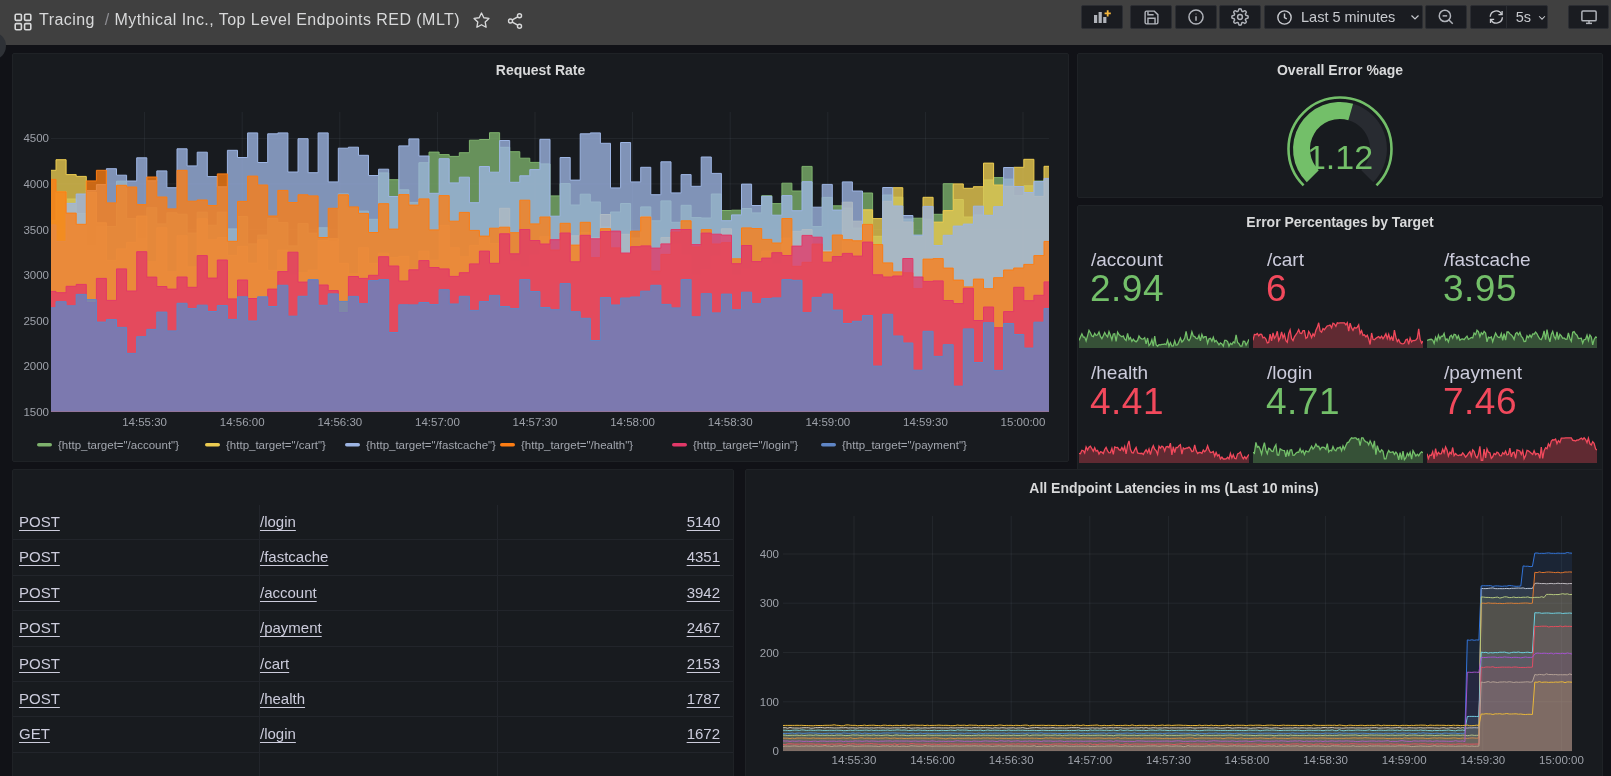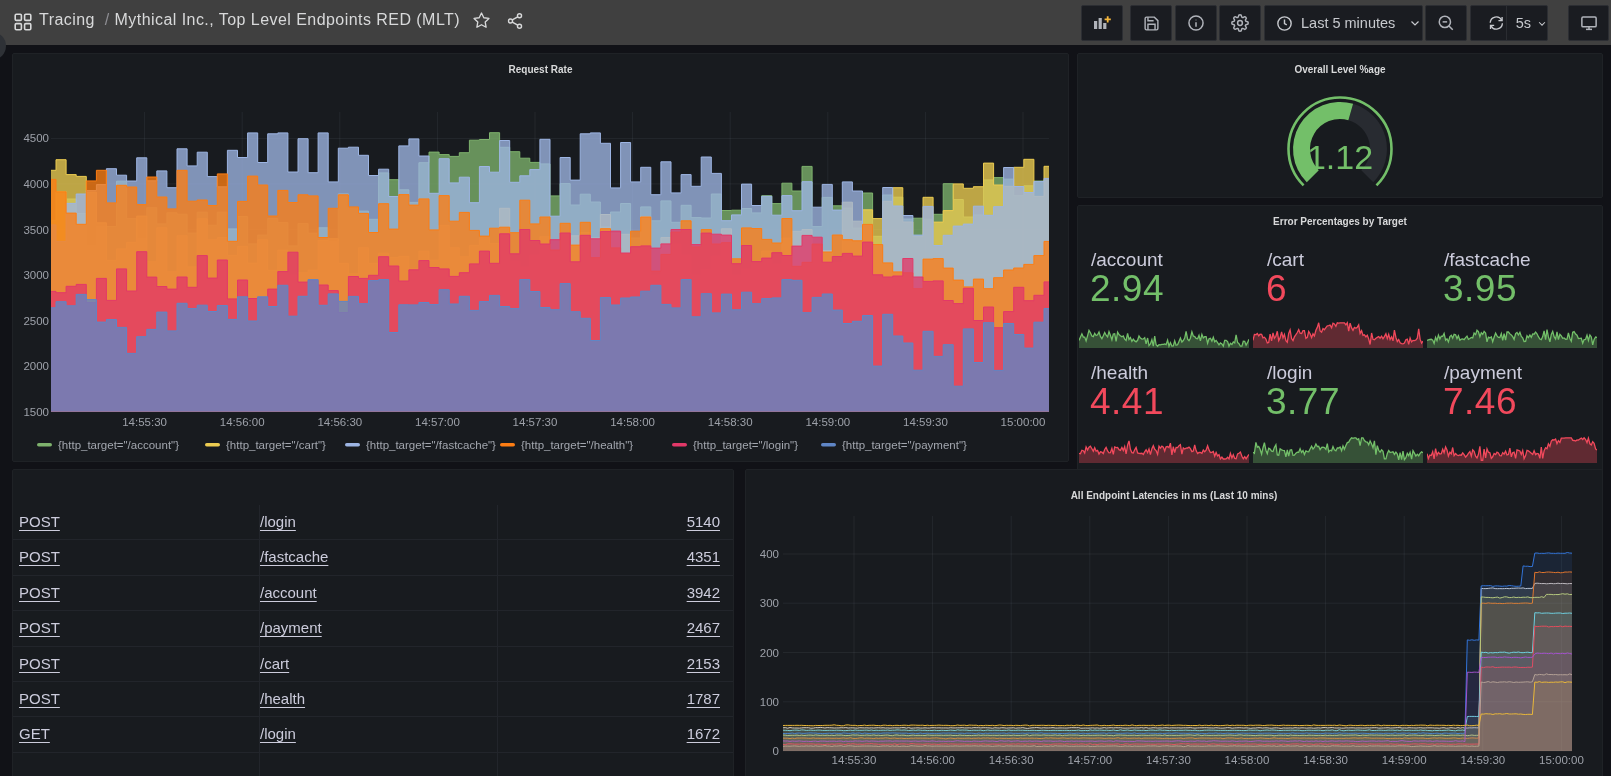--- a/index.html
+++ b/index.html
@@ -1,25 +1,25 @@
 <!DOCTYPE html>
 <html><head>
 <meta charset="utf-8">
 <style>
 * { margin:0; padding:0; box-sizing:border-box; }
 html,body { width:1611px; height:776px; overflow:hidden; background:#111217;
   font-family:"Liberation Sans", sans-serif; }
 .panel { position:absolute; background:#181B1F; border:1px solid #1F2226; border-radius:2px; }
-.ptitle { text-align:center; color:#D8D9DA; font-size:10px; font-weight:700; line-height:16px; }
+.ptitle { text-align:center; color:#D8D9DA; font-size:14px; font-weight:700; line-height:16px; }
 .axlab { font-size:11.5px; fill:#9DA1A9; }
 .leglab { font-size:11.5px; fill:#A2A6AE; }
 
 #nav { position:absolute; left:0; top:0; width:1611px; height:45px; background:#404040; }
 #nav .crumb { position:absolute; top:11px; color:#D8D9DA; font-size:16px; letter-spacing:0.45px; white-space:nowrap; }
-.toolbtn { position:absolute; top:5px; height:36px; background:#1A1C21; border:1px solid #2C2E33;
+.toolbtn { position:absolute; top:5px; height:24px; background:#1A1C21; border:1px solid #2C2E33;
   border-radius:2px; display:flex; align-items:center; justify-content:center; color:#9DA1A9; }
 .toolbtn svg { display:block; }
 
 .tbl { position:absolute; left:0; top:35px; right:0; font-size:15px; color:#CCCCDC; }
 .tr { position:relative; height:35.4px; border-bottom:1px solid #22252B; }
 .tr .c1 { position:absolute; left:6px; top:8px; }
 .tr .c2 { position:absolute; left:247px; top:8px; }
 .tr .c3 { position:absolute; right:13px; top:8px; }
 .thead { background:#1B1E24; border-top:1px solid #22252B; }
 .thead .hc { color:#5E8BD9; }
@@ -179,21 +179,21 @@
 <rect x="487" y="389" width="15" height="3.5" rx="1.75" fill="#FC7D13"></rect>
 <text x="508" y="395" class="leglab">{http_target="/health"}</text>
 <rect x="659" y="389" width="15" height="3.5" rx="1.75" fill="#E23868"></rect>
 <text x="680" y="395" class="leglab">{http_target="/login"}</text>
 <rect x="808" y="389" width="15" height="3.5" rx="1.75" fill="#5F86C6"></rect>
 <text x="829" y="395" class="leglab">{http_target="/payment"}</text>
   </svg>
 </div>
 
 <div class="panel" style="left:1077px;top:53px;width:526px;height:145px">
-  <div class="ptitle" style="margin-top:8px">Overall Level %age</div>
+  <div class="ptitle" style="margin-top:8px">Overall Error %age</div>
   <svg width="524" height="120" viewBox="0 0 524 120" style="position:absolute;left:0;top:25px">
     <g transform="translate(0,-25)">
     <path d="M225.58 131.42 A51.50 51.50 0 1 1 298.48 131.35" fill="none" stroke="#73BF69" stroke-width="2.6"></path>
 <path d="M275.11 49.87 A47.00 47.00 0 0 1 295.29 128.18 L283.25 116.18 A30.00 30.00 0 0 0 270.37 66.19 Z" fill="#282B31"></path>
 <path d="M228.77 128.23 A47.00 47.00 0 0 1 275.11 49.87 L270.37 66.19 A30.00 30.00 0 0 0 240.79 116.21 Z" fill="#73BF69"></path>
     </g>
     <text x="262" y="90" text-anchor="middle" fill="#73BF69" font-size="34" font-weight="500">1.12</text>
   </svg>
 </div>
 
@@ -217,21 +217,21 @@
       <path d="M0.0 20.5 L1.4 19.8 L2.9 19.5 L4.3 19.3 L5.7 20.1 L7.1 23.5 L8.6 17.4 L10.0 20.7 L11.4 15.1 L12.9 19.1 L14.3 16.1 L15.7 16.3 L17.1 13.4 L18.6 20.2 L20.0 18.8 L21.4 21.9 L22.9 16.6 L24.3 15.3 L25.7 18.2 L27.1 14.4 L28.6 14.8 L30.0 18.6 L31.4 15.7 L32.9 20.2 L34.3 19.2 L35.7 19.0 L37.1 19.6 L38.6 17.6 L40.0 16.1 L41.4 19.4 L42.9 18.5 L44.3 17.4 L45.7 17.9 L47.1 13.0 L48.6 14.6 L50.0 10.3 L51.4 11.7 L52.9 16.7 L54.3 12.7 L55.7 14.4 L57.1 11.4 L58.6 13.0 L60.0 21.9 L61.4 17.1 L62.9 17.9 L64.3 16.8 L65.7 21.8 L67.1 17.3 L68.6 13.1 L70.0 15.9 L71.4 17.4 L72.9 17.5 L74.3 13.6 L75.7 20.4 L77.1 13.6 L78.6 20.2 L80.0 11.9 L81.4 12.0 L82.9 13.9 L84.3 15.0 L85.7 16.6 L87.1 19.4 L88.6 13.5 L90.0 12.4 L91.4 15.0 L92.9 12.4 L94.3 16.5 L95.7 17.9 L97.1 21.5 L98.6 21.3 L100.0 15.8 L101.4 17.6 L102.9 15.1 L104.3 17.3 L105.7 13.9 L107.1 14.2 L108.6 12.0 L110.0 13.8 L111.4 16.7 L112.9 19.0 L114.3 19.7 L115.7 16.6 L117.1 10.9 L118.6 19.6 L120.0 9.7 L121.4 16.9 L122.9 21.8 L124.3 14.4 L125.7 11.4 L127.1 16.7 L128.6 19.0 L130.0 11.8 L131.4 19.6 L132.9 14.3 L134.3 15.9 L135.7 18.3 L137.1 17.9 L138.6 19.3 L140.0 19.1 L141.4 13.0 L142.9 18.5 L144.3 21.2 L145.7 12.3 L147.1 11.6 L148.6 14.1 L150.0 15.2 L151.4 18.6 L152.9 18.4 L154.3 18.2 L155.7 23.2 L157.1 19.5 L158.6 19.3 L160.0 15.2 L161.4 20.4 L162.9 14.9 L164.3 16.9 L165.7 24.9 L167.1 19.4 L168.6 17.0 L170.0 17.3 L170.0 28.0 L0.0 28.0 Z" fill="#73BF69" fill-opacity="0.33" stroke="none"></path>
       <path d="M0.0 20.5 L1.4 19.8 L2.9 19.5 L4.3 19.3 L5.7 20.1 L7.1 23.5 L8.6 17.4 L10.0 20.7 L11.4 15.1 L12.9 19.1 L14.3 16.1 L15.7 16.3 L17.1 13.4 L18.6 20.2 L20.0 18.8 L21.4 21.9 L22.9 16.6 L24.3 15.3 L25.7 18.2 L27.1 14.4 L28.6 14.8 L30.0 18.6 L31.4 15.7 L32.9 20.2 L34.3 19.2 L35.7 19.0 L37.1 19.6 L38.6 17.6 L40.0 16.1 L41.4 19.4 L42.9 18.5 L44.3 17.4 L45.7 17.9 L47.1 13.0 L48.6 14.6 L50.0 10.3 L51.4 11.7 L52.9 16.7 L54.3 12.7 L55.7 14.4 L57.1 11.4 L58.6 13.0 L60.0 21.9 L61.4 17.1 L62.9 17.9 L64.3 16.8 L65.7 21.8 L67.1 17.3 L68.6 13.1 L70.0 15.9 L71.4 17.4 L72.9 17.5 L74.3 13.6 L75.7 20.4 L77.1 13.6 L78.6 20.2 L80.0 11.9 L81.4 12.0 L82.9 13.9 L84.3 15.0 L85.7 16.6 L87.1 19.4 L88.6 13.5 L90.0 12.4 L91.4 15.0 L92.9 12.4 L94.3 16.5 L95.7 17.9 L97.1 21.5 L98.6 21.3 L100.0 15.8 L101.4 17.6 L102.9 15.1 L104.3 17.3 L105.7 13.9 L107.1 14.2 L108.6 12.0 L110.0 13.8 L111.4 16.7 L112.9 19.0 L114.3 19.7 L115.7 16.6 L117.1 10.9 L118.6 19.6 L120.0 9.7 L121.4 16.9 L122.9 21.8 L124.3 14.4 L125.7 11.4 L127.1 16.7 L128.6 19.0 L130.0 11.8 L131.4 19.6 L132.9 14.3 L134.3 15.9 L135.7 18.3 L137.1 17.9 L138.6 19.3 L140.0 19.1 L141.4 13.0 L142.9 18.5 L144.3 21.2 L145.7 12.3 L147.1 11.6 L148.6 14.1 L150.0 15.2 L151.4 18.6 L152.9 18.4 L154.3 18.2 L155.7 23.2 L157.1 19.5 L158.6 19.3 L160.0 15.2 L161.4 20.4 L162.9 14.9 L164.3 16.9 L165.7 24.9 L167.1 19.4 L168.6 17.0 L170.0 17.3" fill="none" stroke="#73BF69" stroke-width="1.3"></path>
     </svg>
   <div class="stat-lab" style="left:13px;top:156px">/health</div>
   <div class="stat-val red" style="left:12px;top:175px">4.41</div>
   <svg width="170" height="28" style="position:absolute;left:1px;top:229px">
       <path d="M0.0 18.4 L1.4 18.8 L2.9 15.2 L4.3 15.7 L5.7 18.0 L7.1 12.0 L8.6 15.1 L10.0 12.1 L11.4 11.2 L12.9 13.7 L14.3 16.3 L15.7 12.7 L17.1 16.1 L18.6 15.4 L20.0 19.0 L21.4 16.8 L22.9 17.2 L24.3 18.5 L25.7 14.5 L27.1 12.4 L28.6 15.9 L30.0 17.9 L31.4 17.7 L32.9 13.3 L34.3 19.3 L35.7 12.0 L37.1 12.6 L38.6 12.4 L40.0 14.7 L41.4 15.3 L42.9 12.5 L44.3 15.5 L45.7 11.5 L47.1 19.0 L48.6 10.1 L50.0 5.9 L51.4 14.4 L52.9 17.6 L54.3 18.0 L55.7 14.8 L57.1 12.4 L58.6 18.0 L60.0 18.3 L61.4 18.5 L62.9 18.3 L64.3 19.4 L65.7 16.8 L67.1 14.7 L68.6 17.7 L70.0 13.9 L71.4 19.7 L72.9 13.7 L74.3 10.7 L75.7 14.3 L77.1 15.6 L78.6 19.3 L80.0 11.2 L81.4 13.2 L82.9 11.2 L84.3 12.1 L85.7 16.0 L87.1 11.9 L88.6 11.5 L90.0 12.6 L91.4 8.2 L92.9 19.9 L94.3 11.6 L95.7 17.5 L97.1 12.4 L98.6 12.6 L100.0 10.7 L101.4 9.6 L102.9 19.2 L104.3 12.9 L105.7 14.0 L107.1 13.2 L108.6 13.0 L110.0 12.1 L111.4 13.6 L112.9 16.6 L114.3 16.1 L115.7 10.0 L117.1 15.6 L118.6 18.6 L120.0 17.5 L121.4 17.5 L122.9 18.3 L124.3 15.0 L125.7 16.8 L127.1 15.2 L128.6 10.8 L130.0 14.9 L131.4 17.5 L132.9 17.3 L134.3 16.4 L135.7 21.1 L137.1 17.4 L138.6 21.0 L140.0 19.7 L141.4 23.9 L142.9 22.1 L144.3 24.0 L145.7 24.0 L147.1 23.9 L148.6 22.2 L150.0 23.9 L151.4 18.4 L152.9 23.0 L154.3 19.7 L155.7 23.4 L157.1 23.8 L158.6 18.9 L160.0 18.3 L161.4 17.1 L162.9 21.3 L164.3 23.8 L165.7 21.6 L167.1 23.7 L168.6 21.3 L170.0 19.5 L170.0 28.0 L0.0 28.0 Z" fill="#F2495C" fill-opacity="0.33" stroke="none"></path>
       <path d="M0.0 18.4 L1.4 18.8 L2.9 15.2 L4.3 15.7 L5.7 18.0 L7.1 12.0 L8.6 15.1 L10.0 12.1 L11.4 11.2 L12.9 13.7 L14.3 16.3 L15.7 12.7 L17.1 16.1 L18.6 15.4 L20.0 19.0 L21.4 16.8 L22.9 17.2 L24.3 18.5 L25.7 14.5 L27.1 12.4 L28.6 15.9 L30.0 17.9 L31.4 17.7 L32.9 13.3 L34.3 19.3 L35.7 12.0 L37.1 12.6 L38.6 12.4 L40.0 14.7 L41.4 15.3 L42.9 12.5 L44.3 15.5 L45.7 11.5 L47.1 19.0 L48.6 10.1 L50.0 5.9 L51.4 14.4 L52.9 17.6 L54.3 18.0 L55.7 14.8 L57.1 12.4 L58.6 18.0 L60.0 18.3 L61.4 18.5 L62.9 18.3 L64.3 19.4 L65.7 16.8 L67.1 14.7 L68.6 17.7 L70.0 13.9 L71.4 19.7 L72.9 13.7 L74.3 10.7 L75.7 14.3 L77.1 15.6 L78.6 19.3 L80.0 11.2 L81.4 13.2 L82.9 11.2 L84.3 12.1 L85.7 16.0 L87.1 11.9 L88.6 11.5 L90.0 12.6 L91.4 8.2 L92.9 19.9 L94.3 11.6 L95.7 17.5 L97.1 12.4 L98.6 12.6 L100.0 10.7 L101.4 9.6 L102.9 19.2 L104.3 12.9 L105.7 14.0 L107.1 13.2 L108.6 13.0 L110.0 12.1 L111.4 13.6 L112.9 16.6 L114.3 16.1 L115.7 10.0 L117.1 15.6 L118.6 18.6 L120.0 17.5 L121.4 17.5 L122.9 18.3 L124.3 15.0 L125.7 16.8 L127.1 15.2 L128.6 10.8 L130.0 14.9 L131.4 17.5 L132.9 17.3 L134.3 16.4 L135.7 21.1 L137.1 17.4 L138.6 21.0 L140.0 19.7 L141.4 23.9 L142.9 22.1 L144.3 24.0 L145.7 24.0 L147.1 23.9 L148.6 22.2 L150.0 23.9 L151.4 18.4 L152.9 23.0 L154.3 19.7 L155.7 23.4 L157.1 23.8 L158.6 18.9 L160.0 18.3 L161.4 17.1 L162.9 21.3 L164.3 23.8 L165.7 21.6 L167.1 23.7 L168.6 21.3 L170.0 19.5" fill="none" stroke="#F2495C" stroke-width="1.3"></path>
     </svg>
   <div class="stat-lab" style="left:189px;top:156px">/login</div>
-  <div class="stat-val green" style="left:188px;top:175px">3.77</div>
+  <div class="stat-val green" style="left:188px;top:175px">4.71</div>
   <svg width="170" height="28" style="position:absolute;left:175px;top:229px">
       <path d="M0.0 17.2 L1.4 18.3 L2.9 7.4 L4.3 12.3 L5.7 11.4 L7.1 14.3 L8.6 19.1 L10.0 12.7 L11.4 7.7 L12.9 15.2 L14.3 18.6 L15.7 13.2 L17.1 14.1 L18.6 16.2 L20.0 16.5 L21.4 12.5 L22.9 9.8 L24.3 20.0 L25.7 20.2 L27.1 13.9 L28.6 14.9 L30.0 15.3 L31.4 15.6 L32.9 21.8 L34.3 15.0 L35.7 21.0 L37.1 15.1 L38.6 14.7 L40.0 20.3 L41.4 20.1 L42.9 18.1 L44.3 17.1 L45.7 17.3 L47.1 13.8 L48.6 17.4 L50.0 15.6 L51.4 19.4 L52.9 16.0 L54.3 16.7 L55.7 16.8 L57.1 14.0 L58.6 11.1 L60.0 14.1 L61.4 12.4 L62.9 9.0 L64.3 11.6 L65.7 11.3 L67.1 14.7 L68.6 12.3 L70.0 12.2 L71.4 12.5 L72.9 14.3 L74.3 8.7 L75.7 17.0 L77.1 15.2 L78.6 15.8 L80.0 11.6 L81.4 14.9 L82.9 15.9 L84.3 12.9 L85.7 13.0 L87.1 12.0 L88.6 15.8 L90.0 10.9 L91.4 14.3 L92.9 10.4 L94.3 7.6 L95.7 7.1 L97.1 4.7 L98.6 2.8 L100.0 3.4 L101.4 2.8 L102.9 2.8 L104.3 4.6 L105.7 3.8 L107.1 10.7 L108.6 2.8 L110.0 2.8 L111.4 5.6 L112.9 6.8 L114.3 7.0 L115.7 9.9 L117.1 5.9 L118.6 9.0 L120.0 12.9 L121.4 5.8 L122.9 19.6 L124.3 10.6 L125.7 15.3 L127.1 17.2 L128.6 14.8 L130.0 16.4 L131.4 23.8 L132.9 23.8 L134.3 18.5 L135.7 15.6 L137.1 17.5 L138.6 17.2 L140.0 16.8 L141.4 19.4 L142.9 17.1 L144.3 19.0 L145.7 24.8 L147.1 17.6 L148.6 24.7 L150.0 16.2 L151.4 24.7 L152.9 22.7 L154.3 18.4 L155.7 20.7 L157.1 17.3 L158.6 24.1 L160.0 15.7 L161.4 18.1 L162.9 21.1 L164.3 19.2 L165.7 20.9 L167.1 18.4 L168.6 16.8 L170.0 17.7 L170.0 28.0 L0.0 28.0 Z" fill="#73BF69" fill-opacity="0.33" stroke="none"></path>
       <path d="M0.0 17.2 L1.4 18.3 L2.9 7.4 L4.3 12.3 L5.7 11.4 L7.1 14.3 L8.6 19.1 L10.0 12.7 L11.4 7.7 L12.9 15.2 L14.3 18.6 L15.7 13.2 L17.1 14.1 L18.6 16.2 L20.0 16.5 L21.4 12.5 L22.9 9.8 L24.3 20.0 L25.7 20.2 L27.1 13.9 L28.6 14.9 L30.0 15.3 L31.4 15.6 L32.9 21.8 L34.3 15.0 L35.7 21.0 L37.1 15.1 L38.6 14.7 L40.0 20.3 L41.4 20.1 L42.9 18.1 L44.3 17.1 L45.7 17.3 L47.1 13.8 L48.6 17.4 L50.0 15.6 L51.4 19.4 L52.9 16.0 L54.3 16.7 L55.7 16.8 L57.1 14.0 L58.6 11.1 L60.0 14.1 L61.4 12.4 L62.9 9.0 L64.3 11.6 L65.7 11.3 L67.1 14.7 L68.6 12.3 L70.0 12.2 L71.4 12.5 L72.9 14.3 L74.3 8.7 L75.7 17.0 L77.1 15.2 L78.6 15.8 L80.0 11.6 L81.4 14.9 L82.9 15.9 L84.3 12.9 L85.7 13.0 L87.1 12.0 L88.6 15.8 L90.0 10.9 L91.4 14.3 L92.9 10.4 L94.3 7.6 L95.7 7.1 L97.1 4.7 L98.6 2.8 L100.0 3.4 L101.4 2.8 L102.9 2.8 L104.3 4.6 L105.7 3.8 L107.1 10.7 L108.6 2.8 L110.0 2.8 L111.4 5.6 L112.9 6.8 L114.3 7.0 L115.7 9.9 L117.1 5.9 L118.6 9.0 L120.0 12.9 L121.4 5.8 L122.9 19.6 L124.3 10.6 L125.7 15.3 L127.1 17.2 L128.6 14.8 L130.0 16.4 L131.4 23.8 L132.9 23.8 L134.3 18.5 L135.7 15.6 L137.1 17.5 L138.6 17.2 L140.0 16.8 L141.4 19.4 L142.9 17.1 L144.3 19.0 L145.7 24.8 L147.1 17.6 L148.6 24.7 L150.0 16.2 L151.4 24.7 L152.9 22.7 L154.3 18.4 L155.7 20.7 L157.1 17.3 L158.6 24.1 L160.0 15.7 L161.4 18.1 L162.9 21.1 L164.3 19.2 L165.7 20.9 L167.1 18.4 L168.6 16.8 L170.0 17.7" fill="none" stroke="#73BF69" stroke-width="1.3"></path>
     </svg>
   <div class="stat-lab" style="left:366px;top:156px">/payment</div>
   <div class="stat-val red" style="left:365px;top:175px">7.46</div>
   <svg width="170" height="28" style="position:absolute;left:349px;top:229px">
       <path d="M0.0 18.7 L1.4 23.5 L2.9 20.1 L4.3 20.5 L5.7 16.6 L7.1 23.8 L8.6 13.6 L10.0 20.3 L11.4 17.3 L12.9 19.0 L14.3 18.7 L15.7 14.2 L17.1 17.7 L18.6 11.9 L20.0 14.9 L21.4 21.1 L22.9 17.2 L24.3 18.8 L25.7 12.5 L27.1 20.7 L28.6 18.6 L30.0 20.0 L31.4 20.6 L32.9 20.0 L34.3 20.2 L35.7 17.9 L37.1 19.7 L38.6 22.2 L40.0 20.5 L41.4 18.3 L42.9 16.6 L44.3 21.2 L45.7 14.8 L47.1 16.4 L48.6 21.1 L50.0 23.0 L51.4 19.5 L52.9 11.4 L54.3 25.4 L55.7 25.4 L57.1 14.1 L58.6 22.8 L60.0 13.8 L61.4 17.2 L62.9 17.8 L64.3 23.4 L65.7 21.8 L67.1 18.5 L68.6 19.6 L70.0 17.1 L71.4 17.9 L72.9 20.7 L74.3 20.9 L75.7 17.6 L77.1 19.1 L78.6 16.2 L80.0 20.0 L81.4 19.6 L82.9 13.1 L84.3 21.8 L85.7 17.7 L87.1 17.1 L88.6 23.3 L90.0 14.9 L91.4 15.4 L92.9 16.0 L94.3 19.4 L95.7 15.5 L97.1 23.7 L98.6 20.6 L100.0 15.3 L101.4 15.9 L102.9 17.0 L104.3 18.2 L105.7 19.4 L107.1 15.7 L108.6 19.6 L110.0 18.5 L111.4 18.9 L112.9 23.3 L114.3 12.2 L115.7 23.3 L117.1 15.7 L118.6 12.8 L120.0 13.7 L121.4 8.9 L122.9 11.3 L124.3 6.2 L125.7 4.8 L127.1 5.0 L128.6 4.0 L130.0 8.6 L131.4 5.6 L132.9 7.4 L134.3 3.2 L135.7 3.2 L137.1 3.2 L138.6 2.8 L140.0 2.8 L141.4 2.8 L142.9 2.8 L144.3 2.8 L145.7 5.4 L147.1 5.5 L148.6 6.0 L150.0 4.9 L151.4 5.1 L152.9 4.0 L154.3 3.1 L155.7 4.5 L157.1 2.8 L158.6 4.6 L160.0 7.6 L161.4 3.1 L162.9 8.8 L164.3 9.9 L165.7 6.6 L167.1 8.2 L168.6 13.9 L170.0 15.1 L170.0 28.0 L0.0 28.0 Z" fill="#F2495C" fill-opacity="0.33" stroke="none"></path>
       <path d="M0.0 18.7 L1.4 23.5 L2.9 20.1 L4.3 20.5 L5.7 16.6 L7.1 23.8 L8.6 13.6 L10.0 20.3 L11.4 17.3 L12.9 19.0 L14.3 18.7 L15.7 14.2 L17.1 17.7 L18.6 11.9 L20.0 14.9 L21.4 21.1 L22.9 17.2 L24.3 18.8 L25.7 12.5 L27.1 20.7 L28.6 18.6 L30.0 20.0 L31.4 20.6 L32.9 20.0 L34.3 20.2 L35.7 17.9 L37.1 19.7 L38.6 22.2 L40.0 20.5 L41.4 18.3 L42.9 16.6 L44.3 21.2 L45.7 14.8 L47.1 16.4 L48.6 21.1 L50.0 23.0 L51.4 19.5 L52.9 11.4 L54.3 25.4 L55.7 25.4 L57.1 14.1 L58.6 22.8 L60.0 13.8 L61.4 17.2 L62.9 17.8 L64.3 23.4 L65.7 21.8 L67.1 18.5 L68.6 19.6 L70.0 17.1 L71.4 17.9 L72.9 20.7 L74.3 20.9 L75.7 17.6 L77.1 19.1 L78.6 16.2 L80.0 20.0 L81.4 19.6 L82.9 13.1 L84.3 21.8 L85.7 17.7 L87.1 17.1 L88.6 23.3 L90.0 14.9 L91.4 15.4 L92.9 16.0 L94.3 19.4 L95.7 15.5 L97.1 23.7 L98.6 20.6 L100.0 15.3 L101.4 15.9 L102.9 17.0 L104.3 18.2 L105.7 19.4 L107.1 15.7 L108.6 19.6 L110.0 18.5 L111.4 18.9 L112.9 23.3 L114.3 12.2 L115.7 23.3 L117.1 15.7 L118.6 12.8 L120.0 13.7 L121.4 8.9 L122.9 11.3 L124.3 6.2 L125.7 4.8 L127.1 5.0 L128.6 4.0 L130.0 8.6 L131.4 5.6 L132.9 7.4 L134.3 3.2 L135.7 3.2 L137.1 3.2 L138.6 2.8 L140.0 2.8 L141.4 2.8 L142.9 2.8 L144.3 2.8 L145.7 5.4 L147.1 5.5 L148.6 6.0 L150.0 4.9 L151.4 5.1 L152.9 4.0 L154.3 3.1 L155.7 4.5 L157.1 2.8 L158.6 4.6 L160.0 7.6 L161.4 3.1 L162.9 8.8 L164.3 9.9 L165.7 6.6 L167.1 8.2 L168.6 13.9 L170.0 15.1" fill="none" stroke="#F2495C" stroke-width="1.3"></path>
     </svg>
@@ -274,21 +274,21 @@
         <span class="c2"><u>/login</u></span>
         <span class="c3"><u>1672</u></span>
       </div>
 
   </div>
   <div class="vline" style="left:246px"></div>
   <div class="vline" style="left:484px"></div>
 </div>
 
 <div class="panel" style="left:745px;top:469px;width:858px;height:340px">
-  <div class="ptitle" style="margin-top:18px">All Endpoint Latencies in ms (Last 10 mins)</div>
+  <div class="ptitle" style="margin-top:10px">All Endpoint Latencies in ms (Last 10 mins)</div>
   <svg width="856" height="310" viewBox="0 0 856 310" style="position:absolute;left:0;top:0">
     <line x1="37.0" y1="281.0" x2="826.0" y2="281.0" stroke="rgba(204,210,230,0.07)" stroke-width="1"></line>
 <line x1="37.0" y1="231.8" x2="826.0" y2="231.8" stroke="rgba(204,210,230,0.07)" stroke-width="1"></line>
 <line x1="37.0" y1="182.5" x2="826.0" y2="182.5" stroke="rgba(204,210,230,0.07)" stroke-width="1"></line>
 <line x1="37.0" y1="133.2" x2="826.0" y2="133.2" stroke="rgba(204,210,230,0.07)" stroke-width="1"></line>
 <line x1="37.0" y1="84.0" x2="826.0" y2="84.0" stroke="rgba(204,210,230,0.07)" stroke-width="1"></line>
 <line x1="108.0" y1="46" x2="108.0" y2="281.0" stroke="rgba(204,210,230,0.07)" stroke-width="1"></line>
 <line x1="186.6" y1="46" x2="186.6" y2="281.0" stroke="rgba(204,210,230,0.07)" stroke-width="1"></line>
 <line x1="265.2" y1="46" x2="265.2" y2="281.0" stroke="rgba(204,210,230,0.07)" stroke-width="1"></line>
 <line x1="343.8" y1="46" x2="343.8" y2="281.0" stroke="rgba(204,210,230,0.07)" stroke-width="1"></line>

